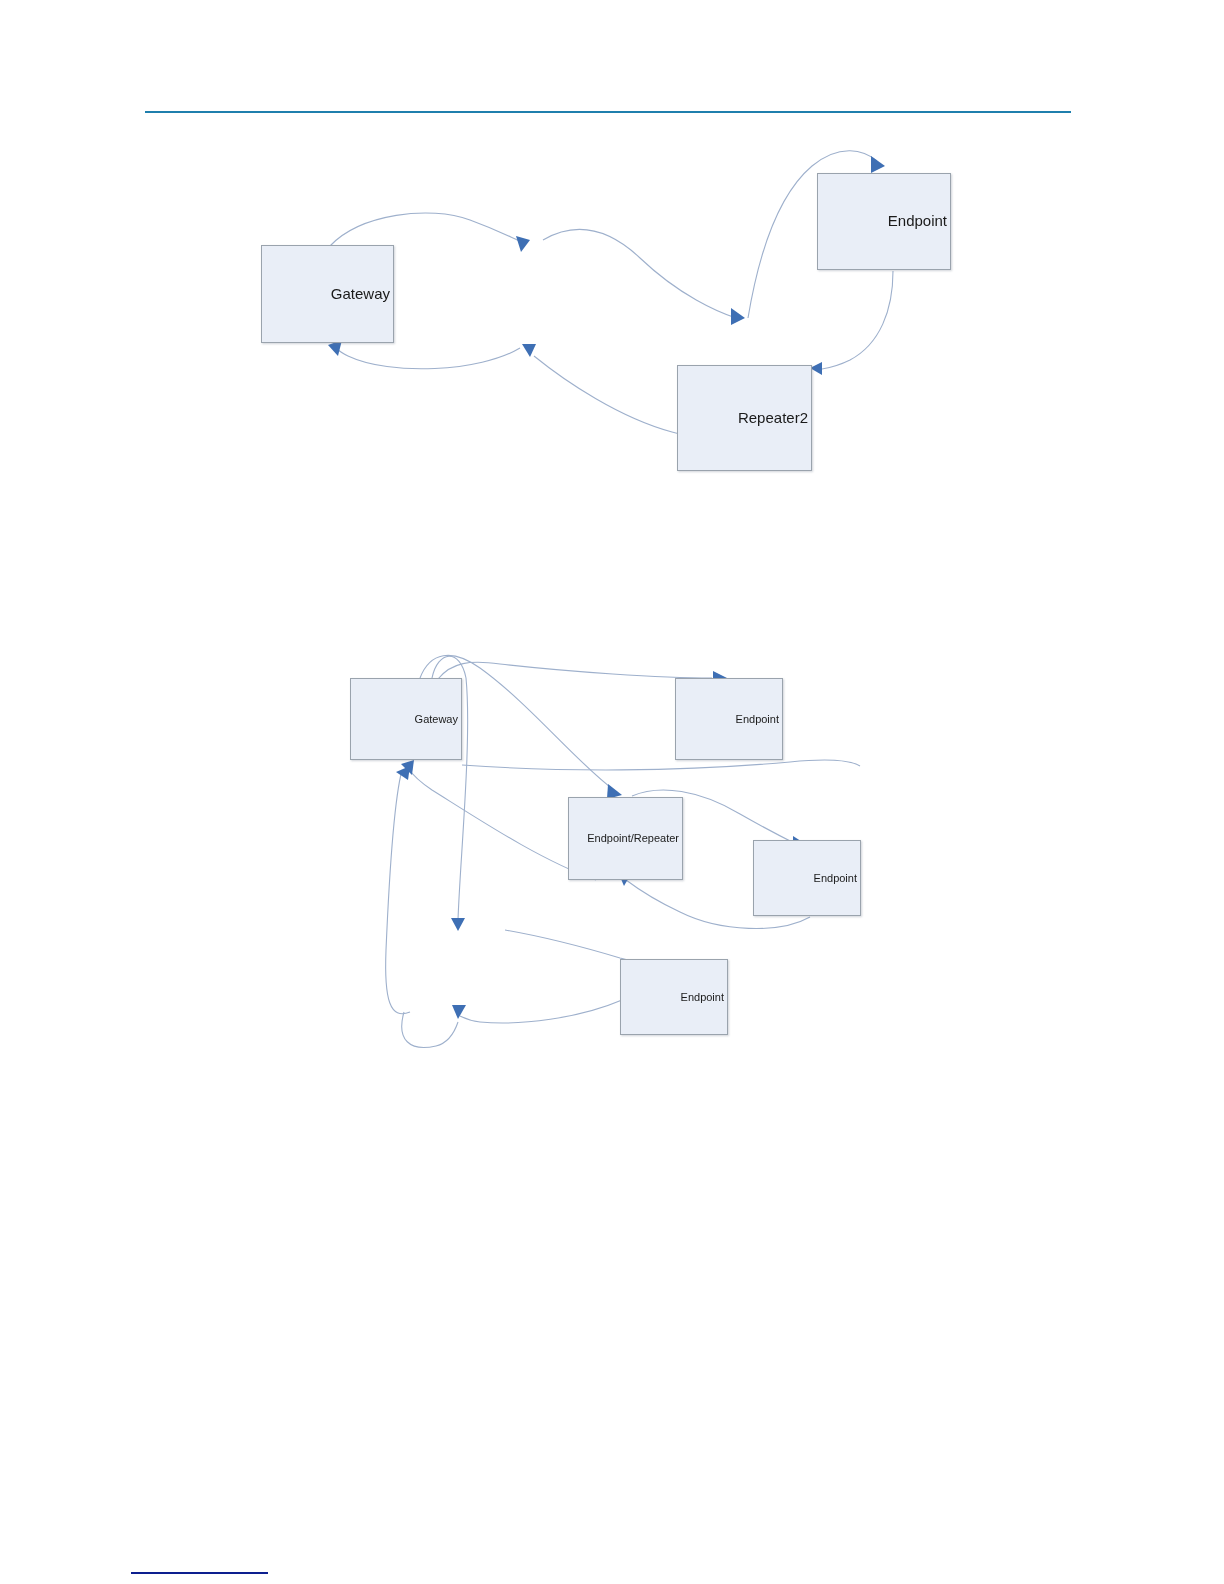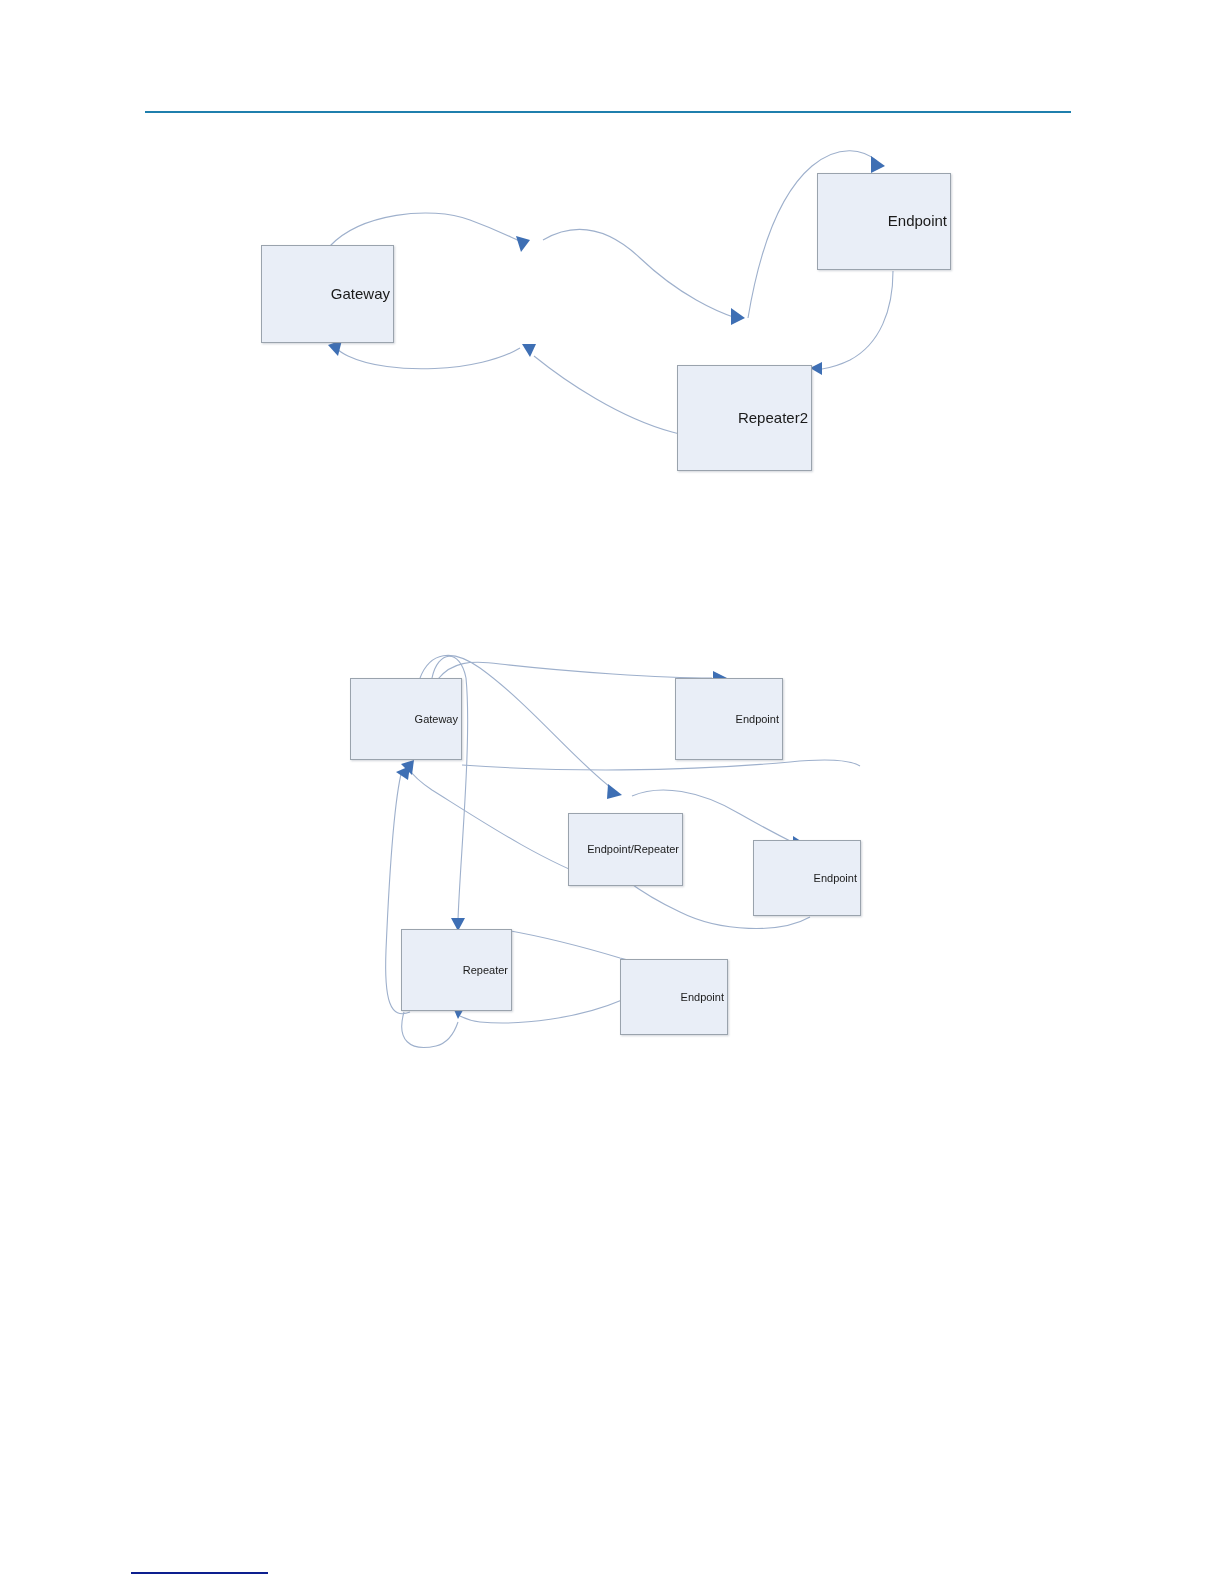--- a/index.html
+++ b/index.html
@@ -162,31 +162,28 @@
     </svg>
 
     <div class="node" id="f2-gateway" style="left:350px; top:678px; width:112px; height:82px;">
       <span class="node-label">Gateway</span>
     </div>
 
     <div class="node" id="f2-endpoint-top" style="left:675px; top:678px; width:108px; height:82px;">
       <span class="node-label">Endpoint</span>
     </div>
 
-    <div class="node" id="f2-endpoint-repeater" style="left:568px; top:797px; width:115px; height:73px;margin-top:16px;">
+    <div class="node" id="f2-endpoint-repeater" style="left:568px; top:797px; width:115px; height:83px;">
       <span class="node-label">Endpoint/Repeater</span>
     </div>
 
     <div class="node" id="f2-endpoint-right" style="left:753px; top:840px; width:108px; height:76px;">
       <span class="node-label">Endpoint</span>
     </div>
 
-    <div class="node" id="f2-repeater" style="left:401px; top:929px; width:111px; height:82px;">
-      <span class="node-label">Repeater</span>
-    </div>
 
     <div class="node" id="f2-endpoint-bottom" style="left:620px; top:959px; width:108px; height:76px;">
       <span class="node-label">Endpoint</span>
     </div>
   </div>
 
   <div class="footnote-rule"></div>
 
 </div>
 

